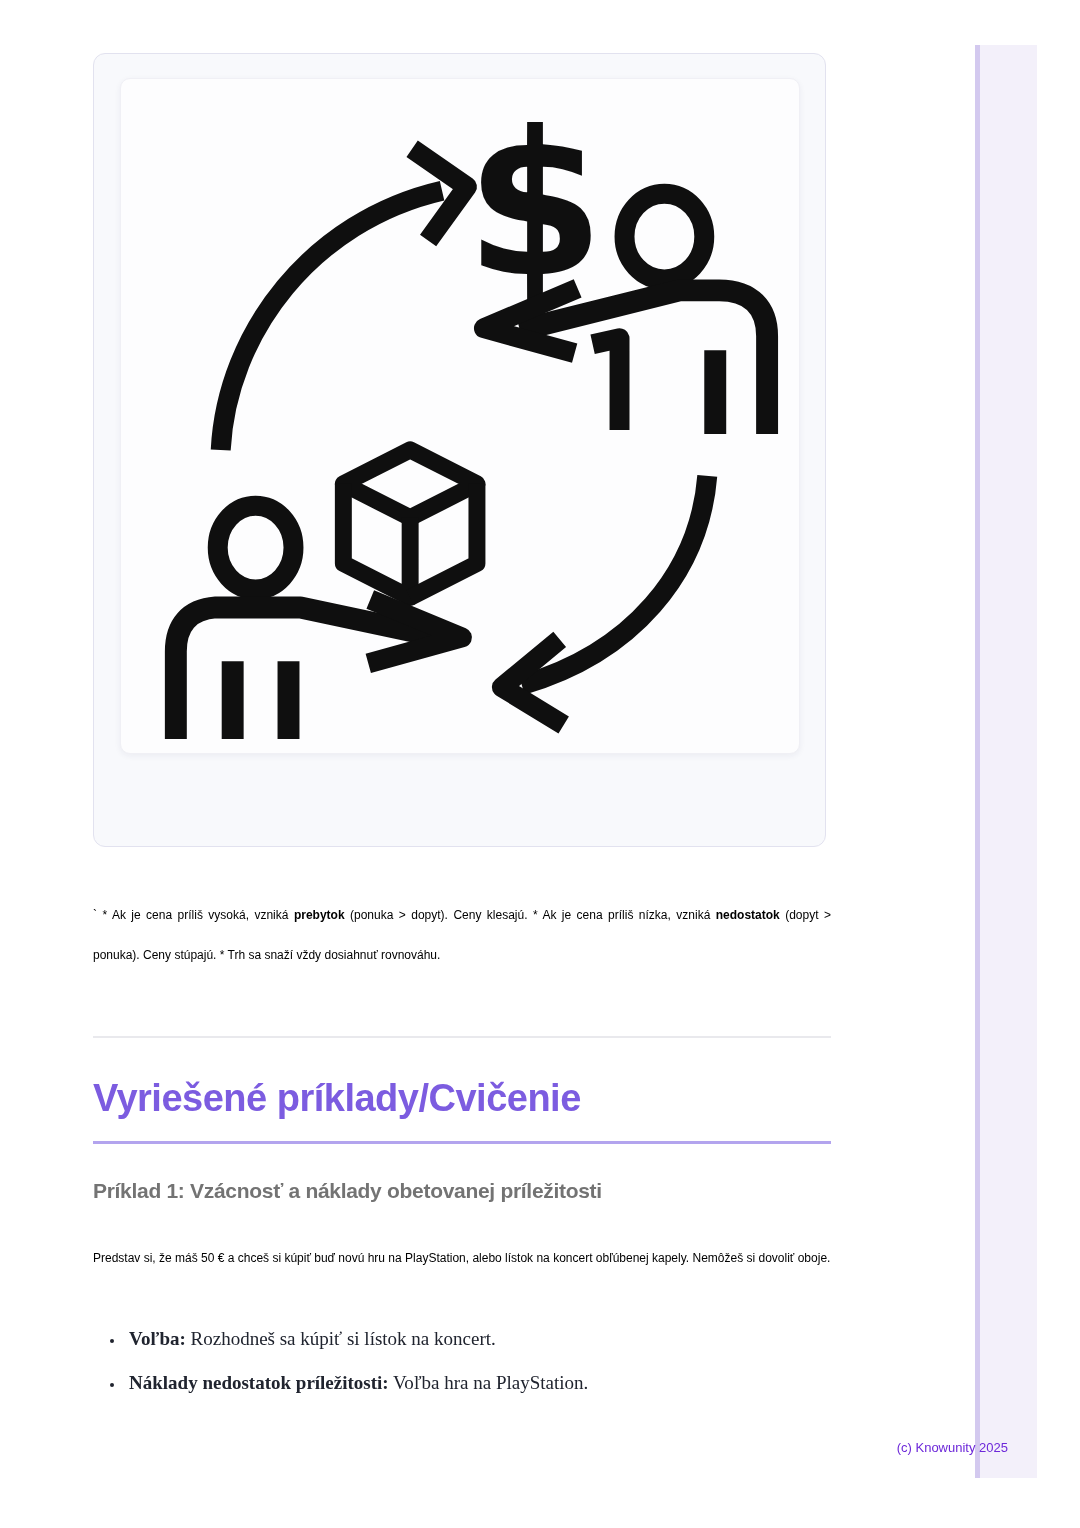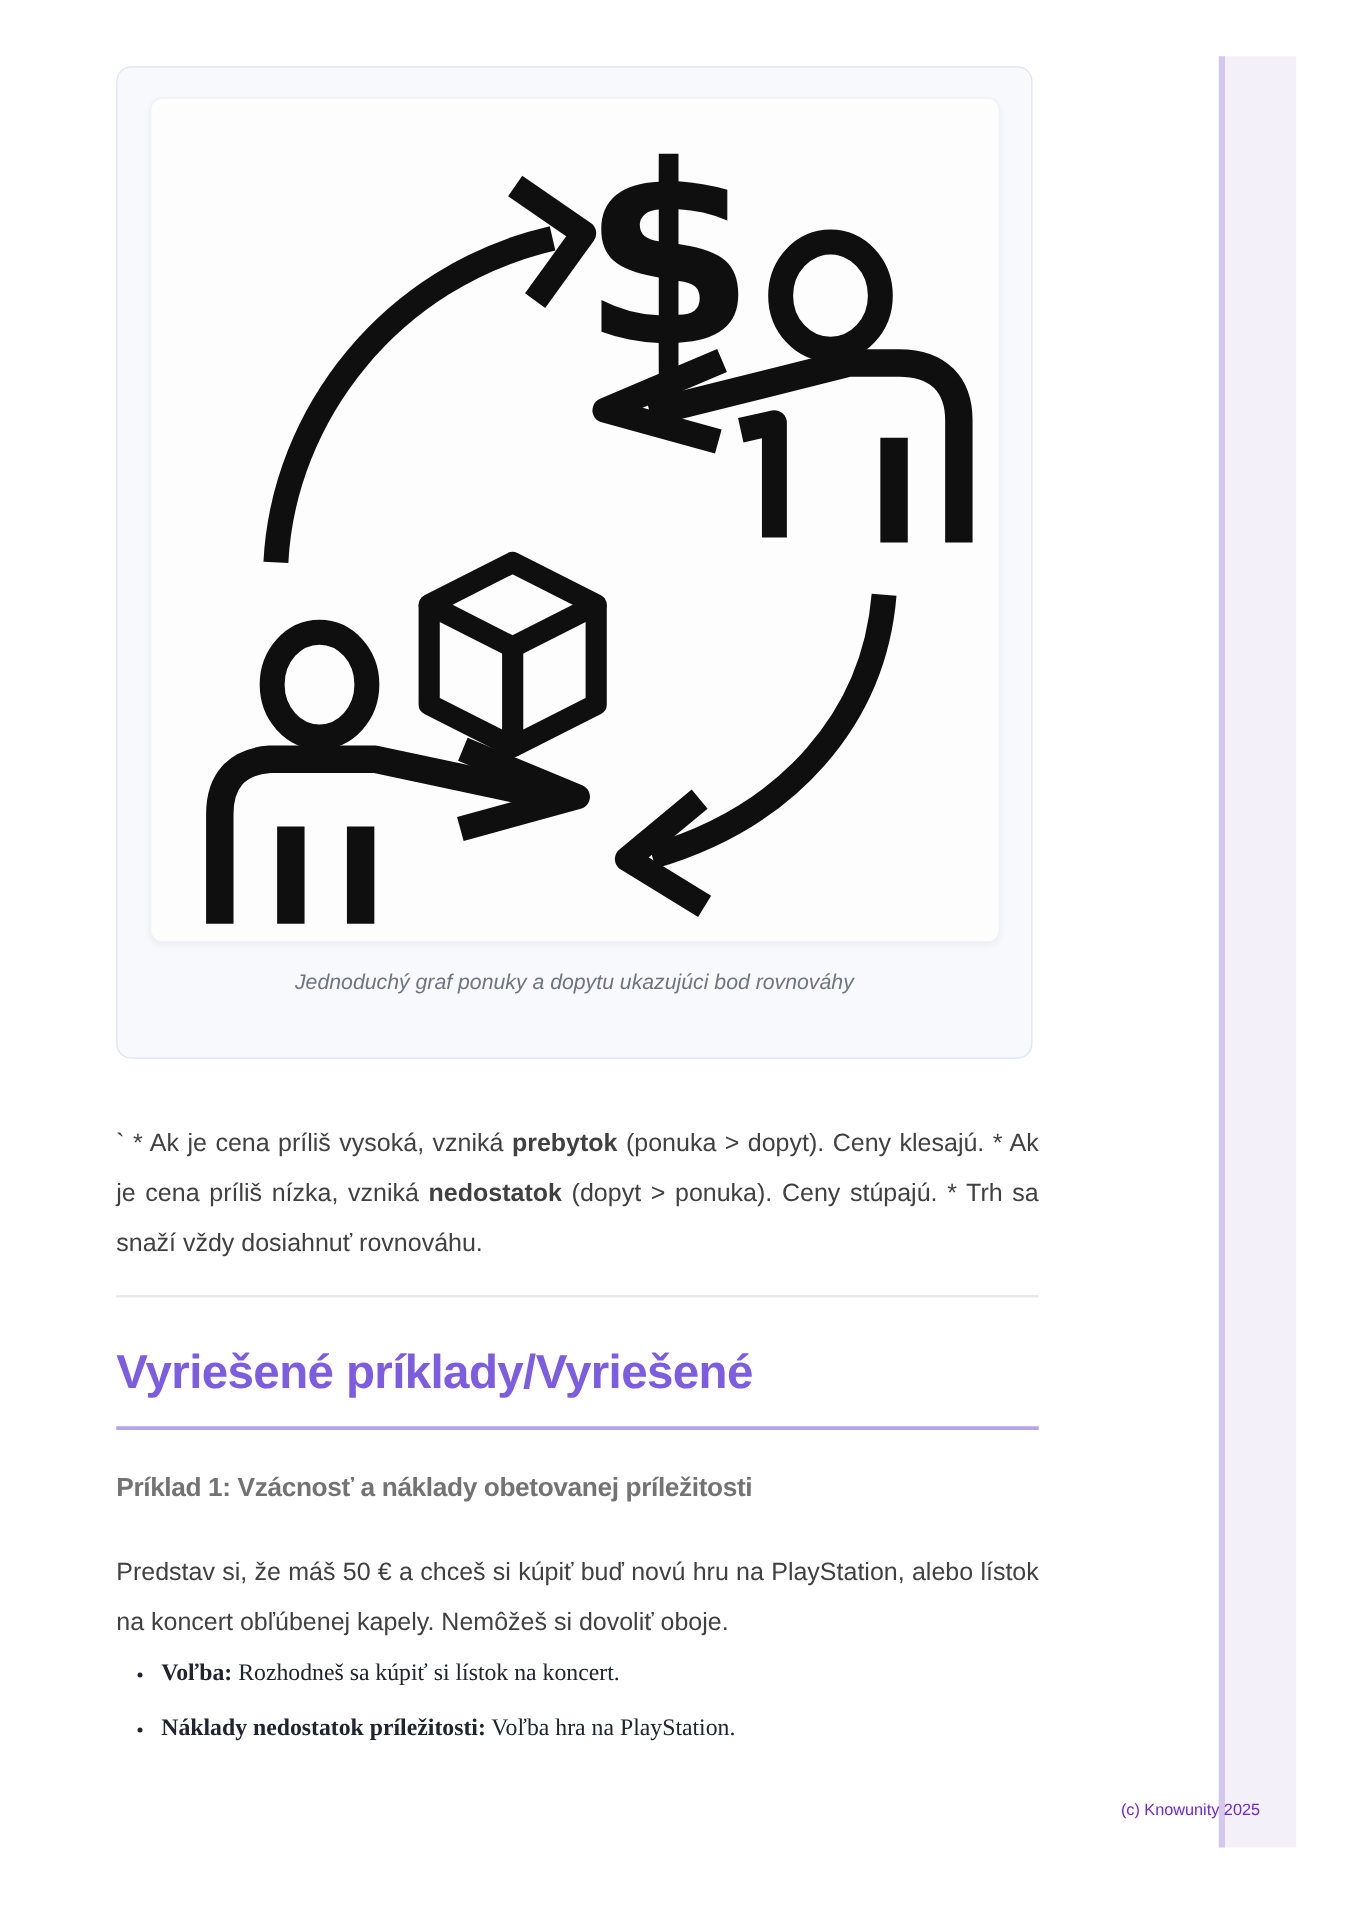--- a/index.html
+++ b/index.html
@@ -23,21 +23,21 @@
     box-shadow:0 2px 6px rgba(40,40,80,0.06);
   }
   .figure-image svg{display:block;width:100%;height:100%;}
   .figure-caption{
     position:absolute;left:0;right:0;top:722px;text-align:center;
     font-style:italic;font-size:17px;color:#6f7580;
   }
   
   .body-text{
     position:absolute;left:93px;width:738px;margin:0;
-    font-size:20px;line-height:40px;text-align:justify;color:#404040;
+    font-size:12px;line-height:40px;text-align:justify;color:#000000;
   }
   .para1{top:895px;}
   .para2{top:1238px;}
   .divider{position:absolute;left:93px;top:1036px;width:738px;height:2px;background:#e9e9ed;}
   h1.section-heading{
     position:absolute;left:93px;top:1076px;margin:0;width:738px;
     font-size:38px;line-height:44px;font-weight:700;color:#7c5ce0;letter-spacing:-0.5px;
   }
   .heading-underline{position:absolute;left:93px;top:1141px;width:738px;height:3px;background:#b3a4ee;}
   h2.example-heading{
@@ -93,28 +93,27 @@
 
       <g>
         <ellipse cx="135" cy="470" rx="38" ry="42" stroke-width="20"></ellipse>
         <path d="M 330 562 L 180 530 L 95 530 C 68 532 55 548 55 574 L 55 662" stroke-width="22"></path>
         <path d="M 250 522 L 342 560 L 248 586" stroke-width="20"></path>
         <path d="M 112 584 L 112 662" stroke-width="22"></path>
         <path d="M 168 584 L 168 662" stroke-width="22"></path>
       </g>
     </svg>
   </div>
-  <div class="figure-caption">Jednoduchý graf ponuky a dopytu ukazujúci bod rovnováhy</div>
 </div>
 
 <p class="body-text para1"><span>` * Ak je cena príliš vysoká, vzniká </span><strong>prebytok</strong><span> (ponuka &gt; dopyt). Ceny klesajú. * Ak je cena príliš nízka, vzniká </span><strong>nedostatok</strong><span> (dopyt &gt; ponuka). Ceny stúpajú. * Trh sa snaží vždy dosiahnuť rovnováhu.</span></p>
 
 <div class="divider"></div>
 
-<h1 class="section-heading">Vyriešené príklady/Vyriešené</h1>
+<h1 class="section-heading">Vyriešené príklady/Cvičenie</h1>
 <div class="heading-underline"></div>
 
 <h2 class="example-heading">Príklad 1: Vzácnosť a náklady obetovanej príležitosti</h2>
 
 <p class="body-text para2">Predstav si, že máš 50 € a chceš si kúpiť buď novú hru na PlayStation, alebo lístok na koncert obľúbenej kapely. Nemôžeš si dovoliť oboje.</p>
 
 <ul class="example-list">
   <li>
     <strong>Voľba:</strong><span> Rozhodneš sa kúpiť si lístok na koncert.</span>
   </li>

